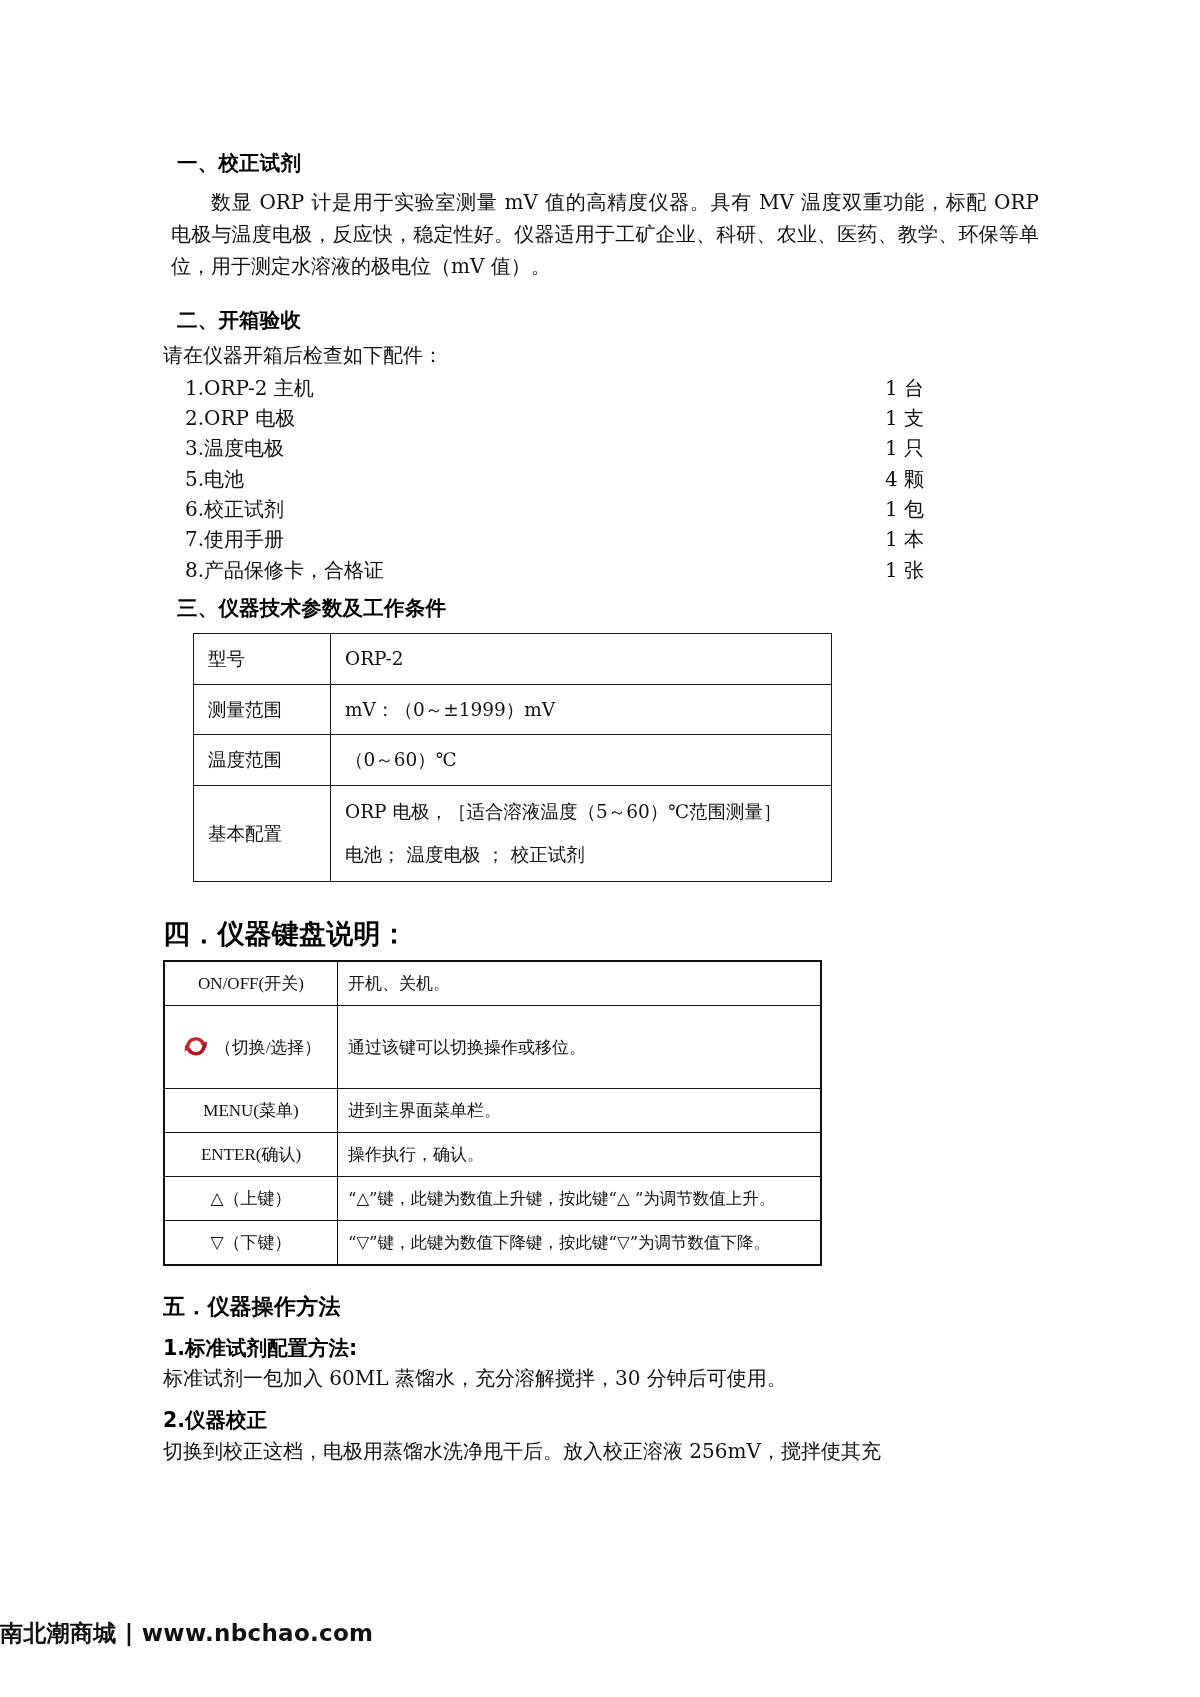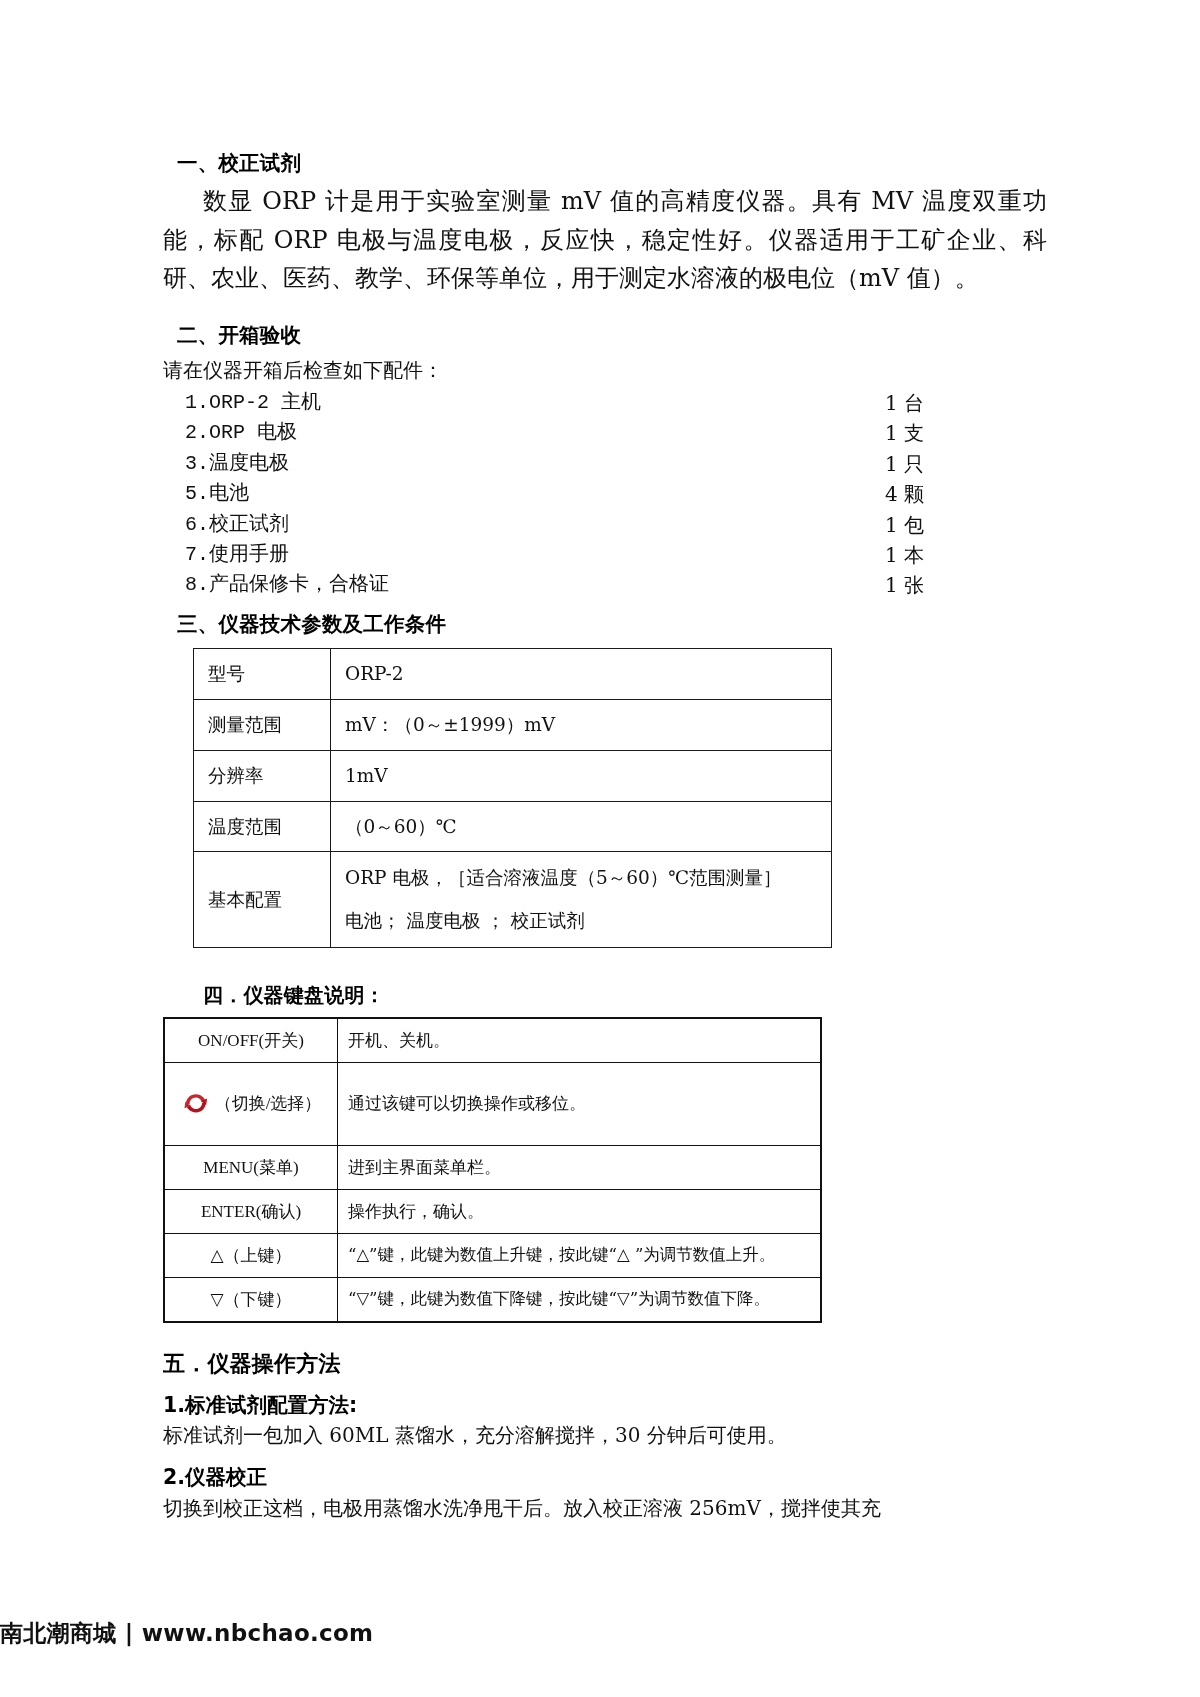--- a/index.html
+++ b/index.html
@@ -33,23 +33,23 @@
     font-size: 20.5px;
     letter-spacing: 0.2px;
     color: #000;
     margin: 0 0 4px 0;
     line-height: 1.35;
   }
   .h-section.indent { margin-left: 14px; }
 
   
   .para {
-    font-size: 24px;
+    font-size: 20px;
     line-height: 1.62;
-    margin: 0;
+    margin: 8px;
     text-align: justify;
     color: #111;
   }
   .para.first-indent { text-indent: 40px; }
 
   .sub-line {
     font-size: 20px;
     line-height: 1.6;
     margin: 0;
     color: #111;
@@ -61,21 +61,21 @@
     padding: 0;
     list-style: none;
   }
   .packing li {
     display: flex;
     font-size: 20px;
     line-height: 1.52;
     padding-left: 22px;
     color: #111;
   }
-  .packing li .name { flex: 0 0 auto; font-family: Liberation Mono, monospace; }
+  .packing li .name { flex: 0 0 auto; }
   .packing li .qty {
     position: absolute;
     left: 722px;
   }
   .packing li { position: relative; }
 
   
   .spec-wrap { margin: 10px 0 0 30px; }
   table.spec {
     border-collapse: collapse;
@@ -222,41 +222,37 @@
           <tbody>
             <tr>
               <td class="k">型号</td>
               <td class="v">ORP-2</td>
             </tr>
             <tr>
               <td class="k">测量范围</td>
               <td class="v">mV：（0～±1999）mV</td>
             </tr>
             <tr>
-              <td class="k">分辨率</td>
-              <td class="v">1mV</td>
-            </tr>
-            <tr>
               <td class="k">温度范围</td>
               <td class="v">（0～60）℃</td>
             </tr>
             <tr>
               <td class="k tall">基本配置</td>
               <td class="v tall">
                 <span>ORP 电极，［适合溶液温度（5～60）℃范围测量］</span>
                 <span class="cfg-line2">电池；   温度电极 ；  校正试剂</span>
               </td>
             </tr>
           </tbody>
         </table>
       </div>
     </div>
 
     <div style="margin-top:34px;">
-      <h2 class="h-section" style="font-size:20px;margin-left:40px;">四．仪器键盘说明：</h2>
+      <h2 class="h-section" style="font-size:27px;">四．仪器键盘说明：</h2>
       <div class="keys-wrap">
         <table class="keys">
           <tbody>
             <tr>
               <td class="kcol">ON/OFF(开关)</td>
               <td class="fcol">开机、关机。</td>
             </tr>
             <tr class="tall">
               <td class="kcol">
                 <span class="key-cell-inline">

